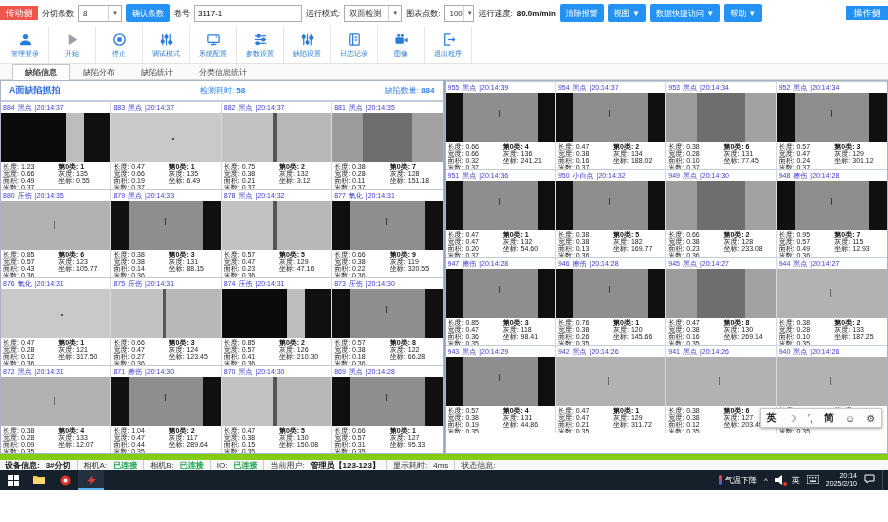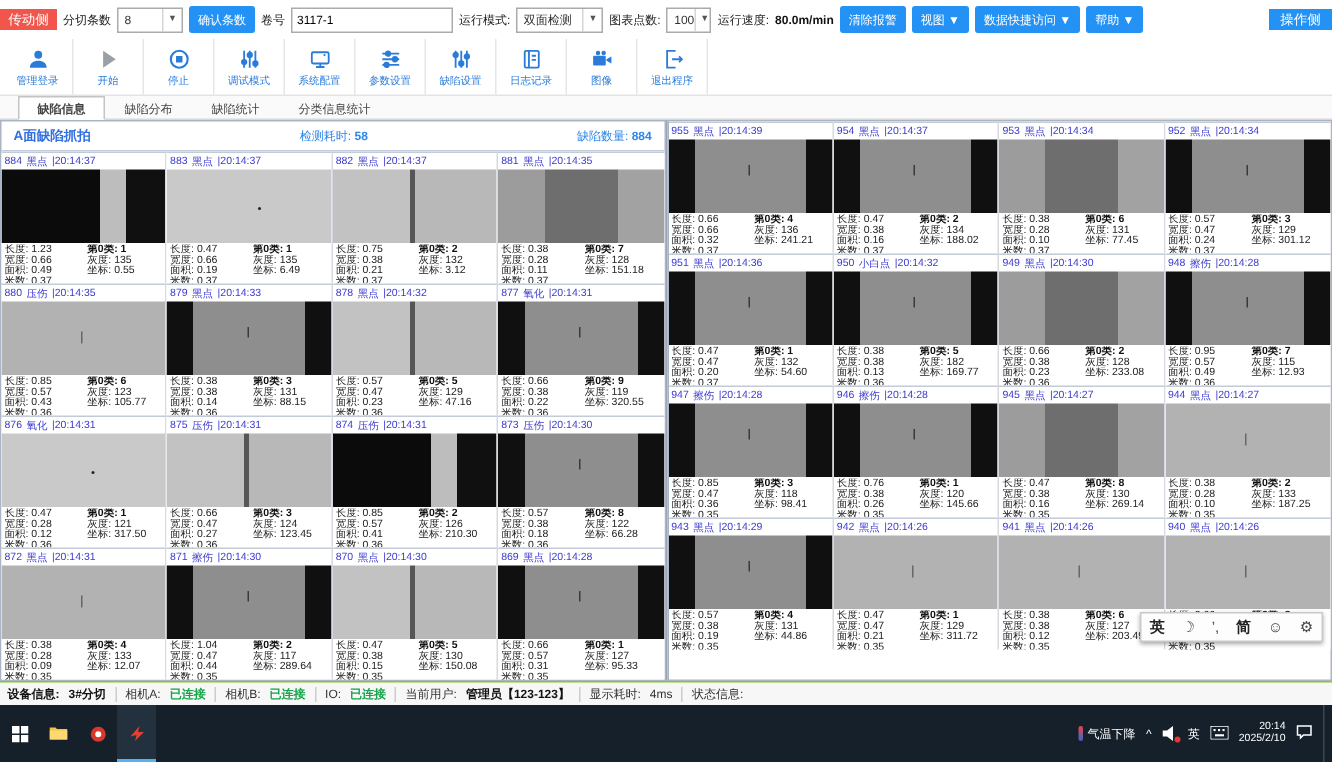--- a/index.html
+++ b/index.html
@@ -63,27 +63,27 @@
   .p5 { background:linear-gradient(90deg,#9c9c9c 0 28%,#6e6e6e 28% 72%,#a2a2a2 72% 100%); }
   .p6 { background:#b2b2b2; }
   .p6::after { content:""; position:absolute; left:48%; top:40%; width:1px; height:8px; background:#666; }
   .cdet { display:flex; font-size:7px; line-height:7px; padding:1px 2px 0 2px; color:#222; }
   .col { flex:1.1; min-width:0; }
   .col.right { flex:1; }
   .drow { white-space:nowrap; overflow:hidden; }
   .drow.bold { font-weight:bold; color:#111; }
 
   
-  .statusbar { height:16px; display:flex; align-items:center; font-size:8px; color:#333; gap:6px; padding:0 5px; border-top:1px solid #84cc16; background:#f7f7f7; }
+  .statusbar { height:16px; display:flex; align-items:center; font-size:8px; color:#333; gap:6px; padding:0 5px; border-top:6px solid #84cc16; background:#f7f7f7; }
   .sep { width:1px; height:10px; background:#ccc; }
   .ok { color:#18a34a; font-weight:bold; }
   .bold { font-weight:bold; color:#111; }
 
   
-  .taskbar { height:38px; background:#15202b; display:flex; align-items:center; color:#fff; }
+  .taskbar { height:20px; background:#15202b; display:flex; align-items:center; color:#fff; }
   .tb-left { display:flex; height:100%; }
   .tb-ico { width:26px; display:flex; align-items:center; justify-content:center; height:100%; cursor:pointer; }
   .tb-ico.active { border-bottom:2px solid #53b3f3; background:#23303d; }
   .tb-right { margin-left:auto; display:flex; align-items:center; gap:7px; padding-right:3px; font-size:8px; height:100%; }
   .weather { display:flex; align-items:center; gap:3px; white-space:nowrap; }
   .therm { width:3px; height:10px; border-radius:2px; background:linear-gradient(#e44,#36c); }
   .clock { text-align:right; font-size:7px; line-height:8px; white-space:nowrap; }
   .red-dot { position:absolute; right:-2px; bottom:-1px; width:4px; height:4px; background:#e33; border-radius:50%; }
   .spk-wrap { position:relative; display:flex; }
   .show-desktop { width:3px; height:100%; border-left:1px solid #3a4654; }

